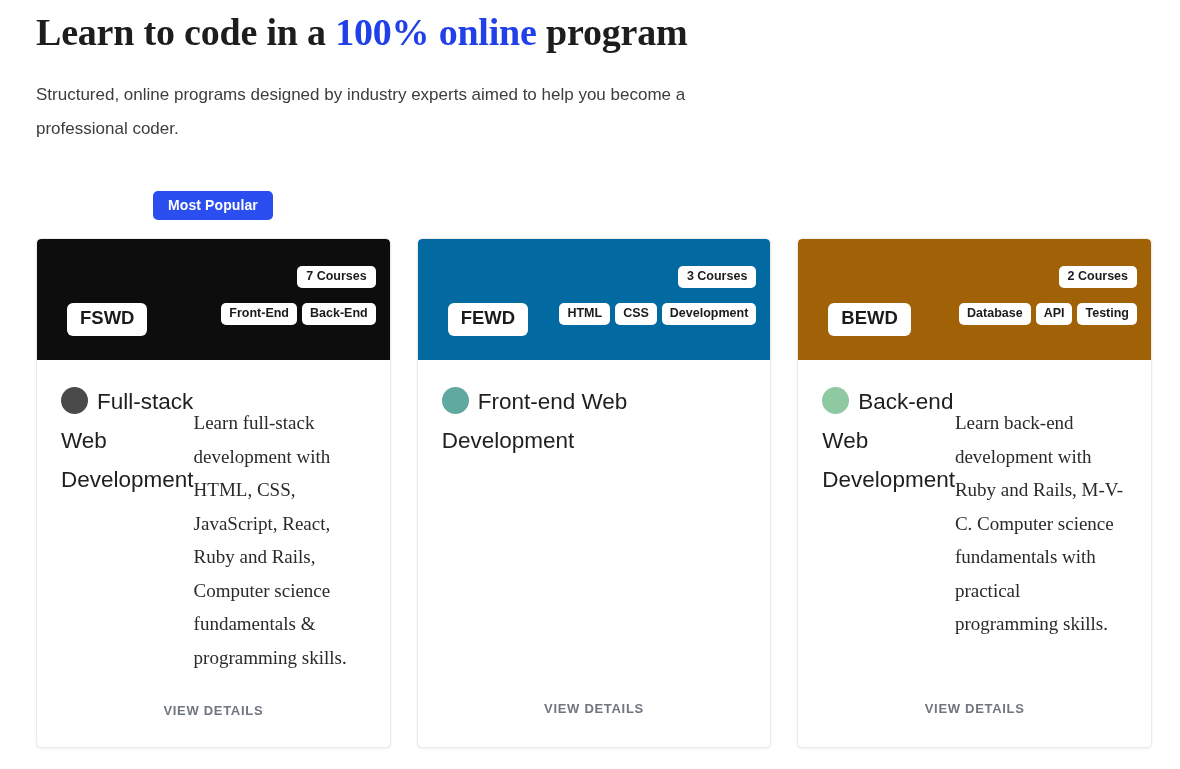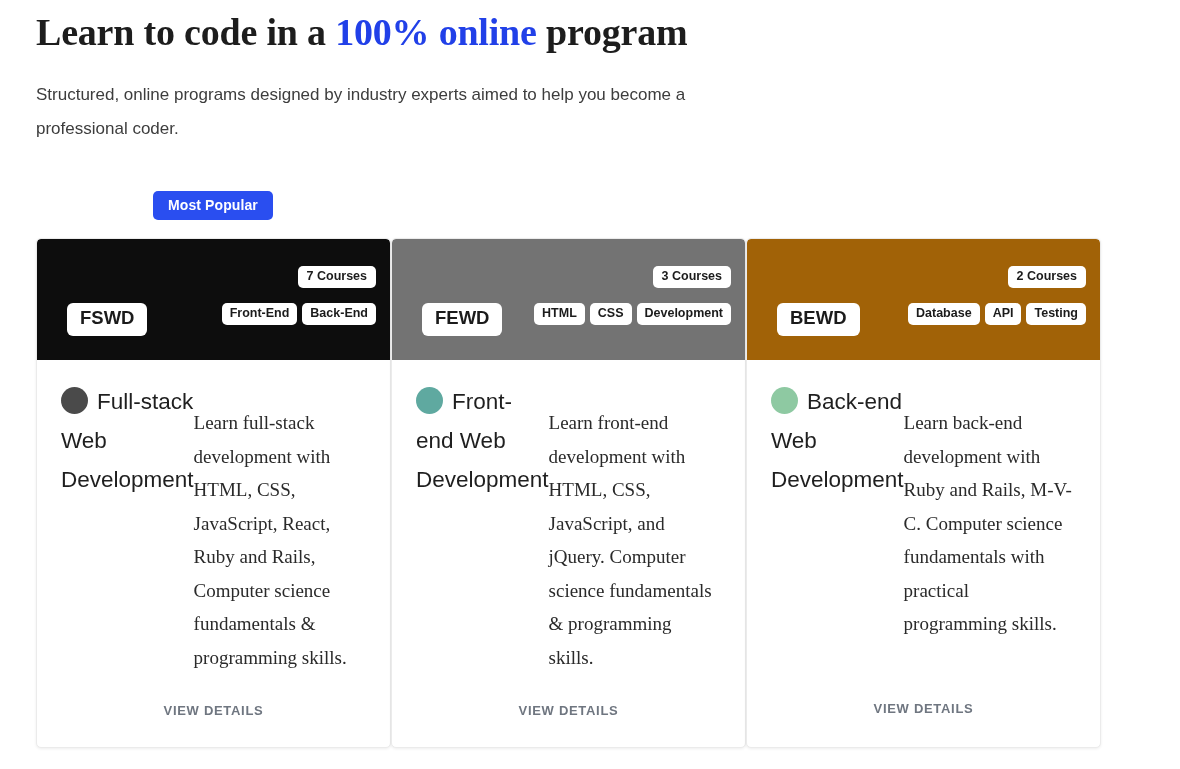--- a/index.html
+++ b/index.html
@@ -67,20 +67,21 @@
     letter-spacing: 0.1px;
   }
 
   
   .cards {
     position: absolute;
     top: 238px;
     left: 36px;
     width: 1116px;
     display: flex;
+    gap: 26px;
   }
 
   .card {
     width: 355px;
     background: #ffffff;
     border-radius: 5px;
     border: 1px solid #ebebeb;
     box-shadow: 0 1px 3px rgba(0,0,0,0.07);
     display: flex;
     flex-direction: column;
@@ -219,32 +220,31 @@
     </div>
     <div class="card-body">
       <div class="card-title"><span class="dot" style="background:#4a4a4a"></span><span>Full-stack Web Development</span></div>
       <p class="card-desc">Learn full-stack development with HTML, CSS, JavaScript, React, Ruby and Rails, Computer science fundamentals &amp; programming skills.</p>
     </div>
     <div class="card-footer">
       <button class="view-details">View Details</button>
     </div>
   </div>
       <div class="card">
-    <div class="card-header" style="background:#737373">
+    <div class="card-header" style="background:#0369a1">
       <span class="courses-pill">3 Courses</span>
       <span class="code-pill">FEWD</span>
       <div class="tag-row">
             <span class="tag-pill">HTML</span>
             <span class="tag-pill">CSS</span>
             <span class="tag-pill">Development</span>
           </div>
     </div>
     <div class="card-body">
       <div class="card-title"><span class="dot" style="background:#5fa9a0"></span><span>Front-end Web Development</span></div>
-      <p class="card-desc">Learn front-end development with HTML, CSS, JavaScript, and jQuery. Computer science fundamentals &amp; programming skills.</p>
     </div>
     <div class="card-footer">
       <button class="view-details">View Details</button>
     </div>
   </div>
       <div class="card">
     <div class="card-header" style="background:#a16207">
       <span class="courses-pill">2 Courses</span>
       <span class="code-pill">BEWD</span>
       <div class="tag-row">

